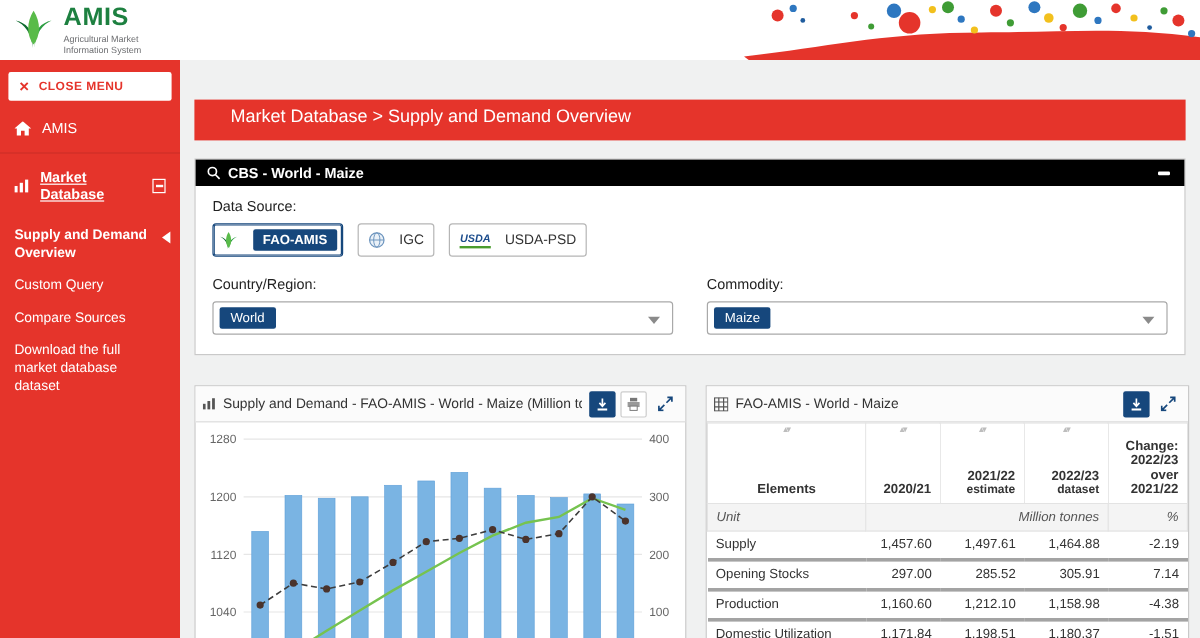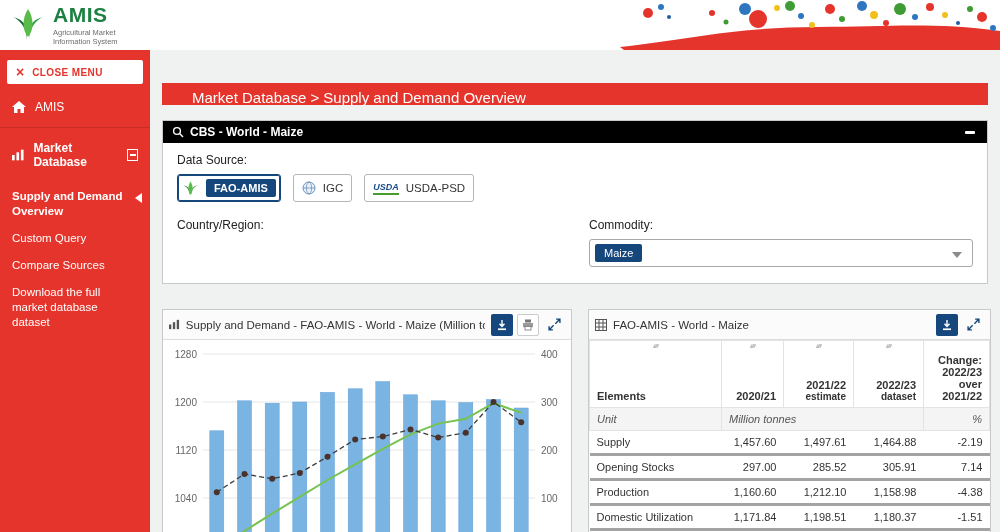--- a/index.html
+++ b/index.html
@@ -15,46 +15,46 @@
   .header-art { position:absolute; right:0; top:0; }
 
   
   .sidebar { position:absolute; top:50px; left:0; width:150px; bottom:0; background:#e5342b; color:#fff; z-index:2; }
   .close-menu { margin:10px 7px 6px 7px; background:#fff; border-radius:2px; padding:6px 9px;
                 display:flex; align-items:center; gap:8px; cursor:pointer; }
   .close-x { color:#e5342b; font-weight:bold; font-size:14px; line-height:12px; }
   .close-label { color:#e5342b; font-size:10px; font-weight:bold; letter-spacing:0.4px; }
   .nav-item { display:flex; align-items:center; gap:9px; padding:10px 12px; font-size:12px; color:#fff; cursor:pointer; }
   .amis-item { border-bottom:1px solid rgba(0,0,0,0.12); padding-bottom:13px; }
-  .md-item { font-weight:bold; padding-top:13px; }
+  .md-item { font-weight:bold; padding-top:13px;text-decoration:underline; }
   .minus-box { margin-left:auto; width:12px; height:12px; border:1px solid #fff; display:flex; align-items:center; justify-content:center; }
   .minus-line { width:6px; height:2px; background:#fff; display:block; }
   .subnav { padding:4px 0 0 12px; }
   .subitem { position:relative; padding:6px 18px 6px 0; font-size:11.5px; line-height:1.3; color:#fff; cursor:pointer; }
   .subitem.active { font-weight:bold; }
   .active-arrow { position:absolute; right:8px; top:10px; width:0; height:0;
                   border-top:5px solid transparent; border-bottom:5px solid transparent; border-right:7px solid #fff; }
 
   
   .main { position:absolute; left:150px; top:50px; right:0; bottom:0; background:#f0f1f1;
           padding:33px 12px 0 12px; overflow:hidden; }
-  .breadcrumb { background:#e5342b; color:#fff; height:22px; line-height:30px; font-size:15px;
+  .breadcrumb { background:#e5342b; color:#fff; height:34px; line-height:30px; font-size:15px;
                 padding-left:30px; margin-bottom:15px; }
 
   .panel { background:#fff; border:1px solid #c9c9c9; }
   .filter-panel { margin-bottom:25px; }
   .panel-header-navy { background:#000000; color:#fff; font-size:12px; font-weight:bold;
                        padding:4px 9px; display:flex; align-items:center; gap:6px; height:22px; }
   .collapse-btn { margin-left:auto; width:16px; height:14px; display:flex; align-items:center; justify-content:center; cursor:pointer; }
   .minus-white { width:10px; height:3px; background:#fff; display:block; border-radius:1px; }
 
   .filter-body { padding:10px 14px 16px 14px; }
   .ds-label, .select-label { font-size:12px; color:#222; margin-bottom:7px; }
   .ds-buttons { display:flex; gap:12px; }
-  .ds-btn { display:flex; align-items:center; gap:7px; border:1px solid #b5b5b5; border-radius:3px;
+  .ds-btn { display:flex; align-items:center; gap:12px; border:1px solid #b5b5b5; border-radius:3px;
             background:#fff; padding:2px 8px; height:28px; font-size:11.5px; color:#333;
             font-family:"Liberation Sans", sans-serif; cursor:pointer; }
   .ds-btn.selected { border-color:#16477c; box-shadow:inset 0 0 0 1px #16477c; padding:2px 4px; }
   .ds-chip { background:#16477c; color:#fff; padding:3px 8px; border-radius:2px; font-size:11px; font-weight:bold; }
   .usda-logo { font-weight:bold; font-size:9px; color:#1b4c8c; border-bottom:2px solid #4a9c2e; padding-bottom:1px;font-style:italic; }
 
   .selects { display:flex; gap:28px; margin-top:16px; }
   .select-group { flex:1; }
   .select-box { position:relative; border:1px solid #a9a9a9; border-radius:3px; height:28px; background:#fff;
                 display:flex; align-items:center; padding:0 5px; cursor:pointer; }
@@ -72,30 +72,30 @@
   .hbtn { width:22px; height:22px; border-radius:2px; display:flex; align-items:center; justify-content:center; cursor:pointer; }
   .hbtn.blue { background:#16477c; }
   .hbtn.white { background:#fff; border:1px solid #ccc; }
   .hbtn.plain { background:transparent; }
 
   
   .data-table { width:100%; border-collapse:collapse; font-size:11px; color:#333; table-layout:fixed; }
   .data-table th, .data-table td { padding:5px 7px; }
   .data-table thead th { border:1px solid #e3e3e3; background:#fff; font-weight:bold;
                          vertical-align:bottom; position:relative; padding-top:13px; }
-  th.col-el { width:132px; text-align:left; }
+  th.col-el { width:132px; text-align:center; }
   th.col-y { width:70px; }
   th.col-y1 { width:62px; }
   th.col-change { width:66px; }
   .num { text-align:right; }
   .sub { font-size:10px; font-weight:bold; }
   .sort { position:absolute; top:1px; left:50%; transform:translateX(-50%);
           font-size:7px; color:#bdbdbd; letter-spacing:-1px; }
   .unit-row td { background:#f4f4f4; font-style:italic; color:#555; border:1px solid #e3e3e3; }
-  .unit-row td.center { text-align:left; }
+  .unit-row td.center { text-align:right; }
   .data-table tbody tr.data td { border-bottom:3px solid #a3a3a3; }
 </style>
 </head>
 <body>
 
 <div id="app">
 
   <div class="top-header">
     <div class="logo">
       <svg width="36" height="38" viewBox="0 0 36 36">
@@ -213,20 +213,24 @@
             <span>IGC</span>
           </button>
           <button class="ds-btn">
             <span class="usda-logo">USDA</span>
             <span>USDA-PSD</span>
           </button>
         </div>
         <div class="selects">
           <div class="select-group">
             <div class="select-label">Country/Region:</div>
+            <div class="select-box">
+              <span class="tag">World</span>
+              <span class="caret"></span>
+            </div>
           </div>
           <div class="select-group">
             <div class="select-label">Commodity:</div>
             <div class="select-box">
               <span class="tag">Maize</span>
               <span class="caret"></span>
             </div>
           </div>
         </div>
       </div>

